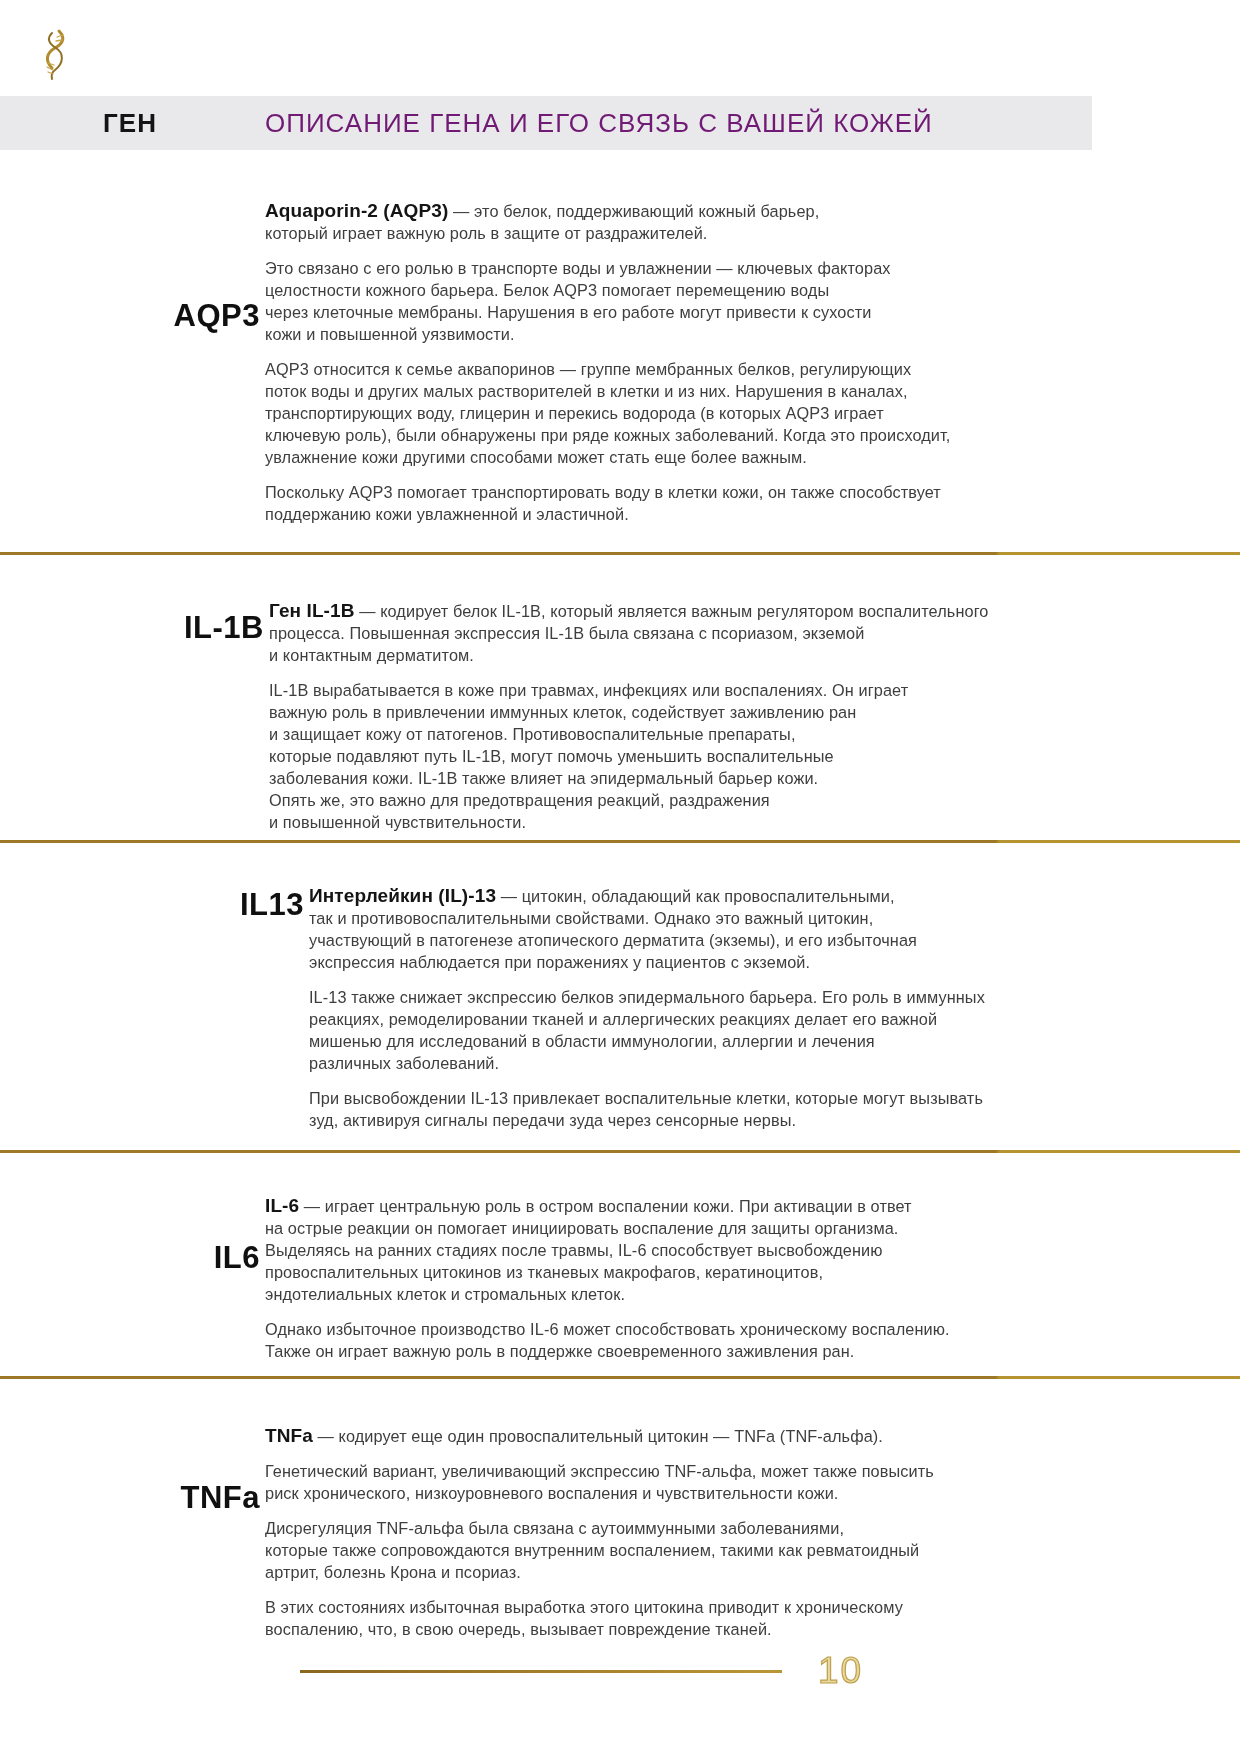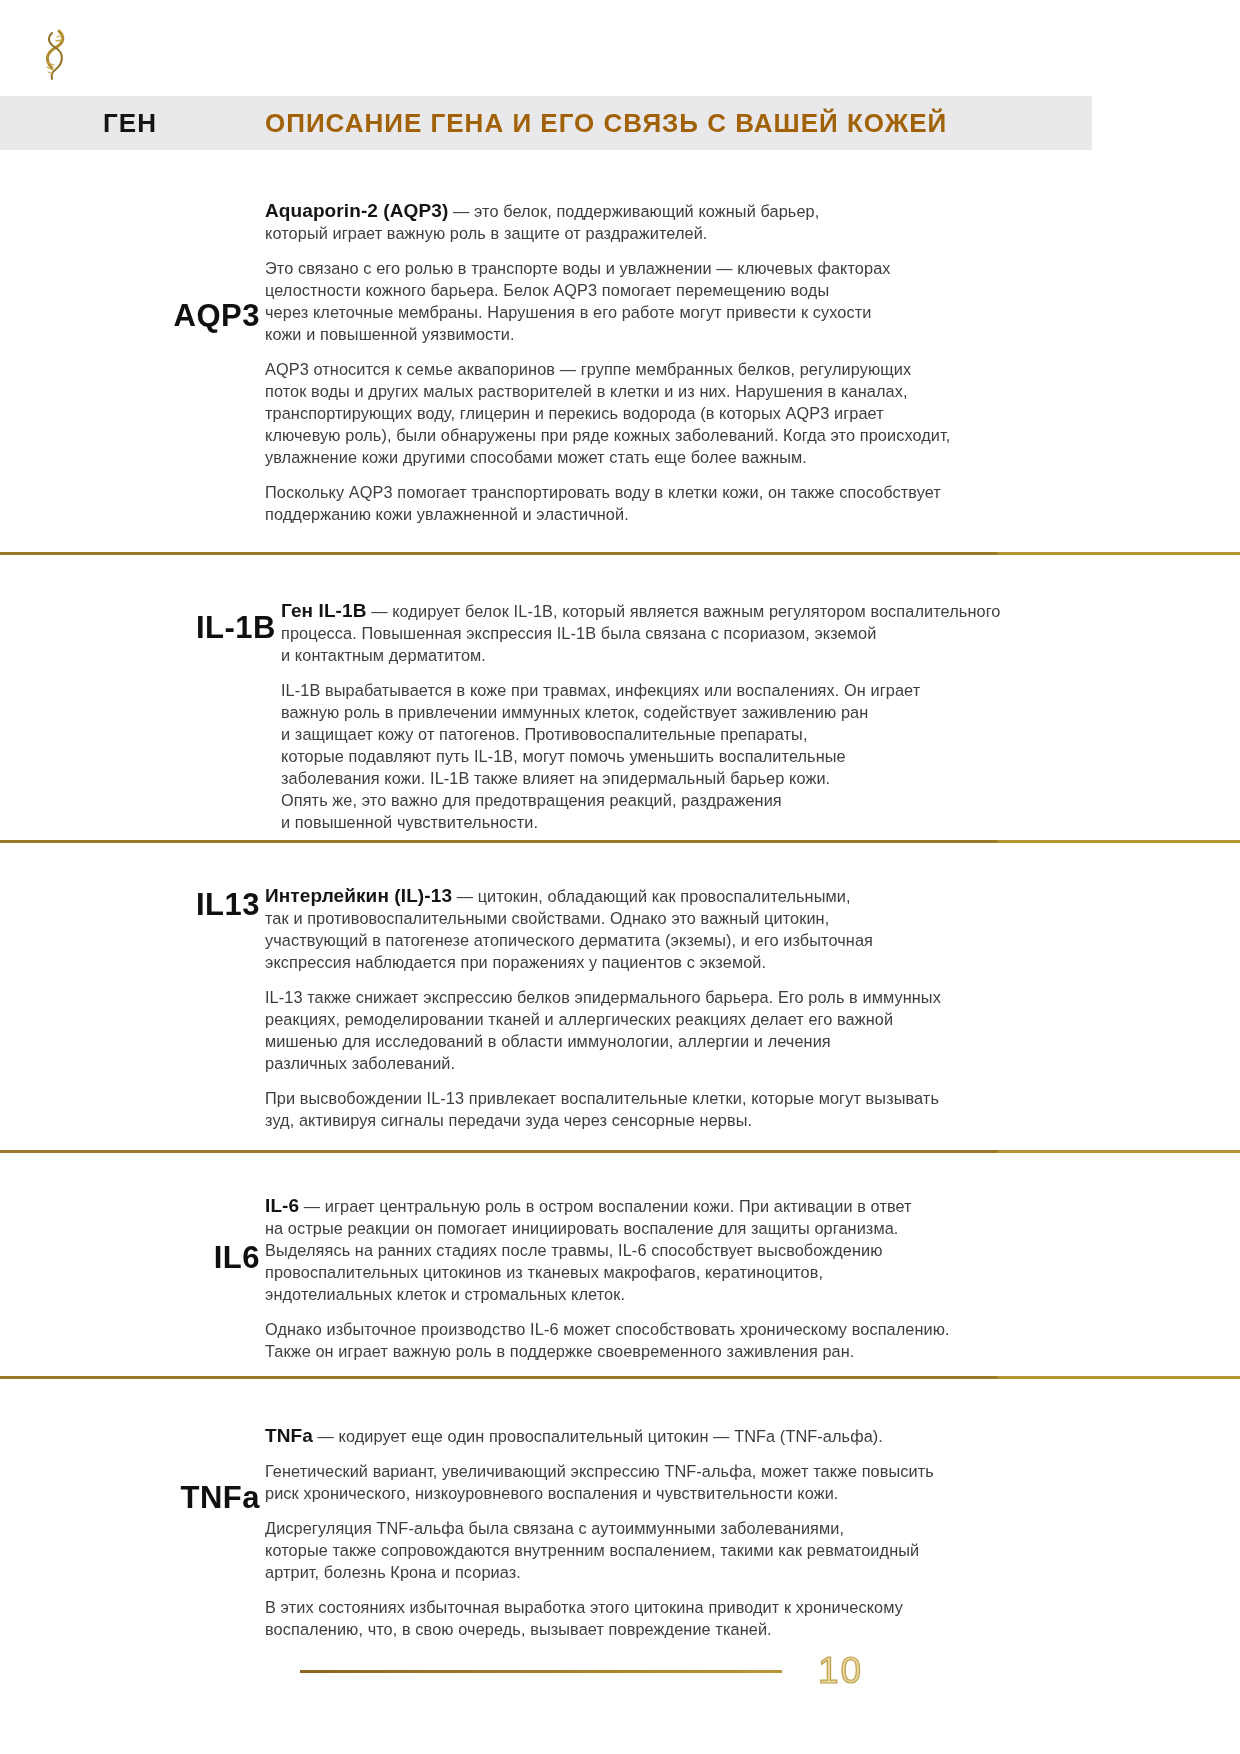--- a/index.html
+++ b/index.html
@@ -17,42 +17,42 @@
     height:54px; width:1092px;
     background:#e9e9eb;
     display:flex; align-items:center;
   }
   .header-gene {
     width:260px; flex:none; text-align:center;
     font-size:26px; font-weight:bold; color:#141414; letter-spacing:1px;
   }
   .header-desc {
     padding-left:5px;
-    font-size:26px; font-weight:bold; color:#a16207; letter-spacing:1px;
+    font-size:26px; font-weight:normal; color:#701a75; letter-spacing:1px;
   }
   .section { display:flex; width:1240px; }
   .gene-col { width:260px; flex:none; text-align:center; }
   .gene-label { font-size:31px; font-weight:bold; color:#101010; letter-spacing:0.5px;text-align:right; }
   .desc-col { flex:1; padding-left:5px; max-width:800px; }
   .para { margin-bottom:13px; font-size:16.3px; line-height:22px; color:#3e3e3e; letter-spacing:0.1px; max-width:770px; }
   .para:last-child { margin-bottom:0; }
   .ptext { white-space:pre-line; }
   .lead { font-size:19px; font-weight:bold; color:#141414; white-space:normal; }
   .divider {
     height:3px; width:1240px;
     background:linear-gradient(90deg,#9c7827 0%,#9c7827 80.3%,#b59330 80.6%,#b59330 100%);
   }
   .s-aqp3 { padding:50px 0 27px; }
-  .s-il1b { padding:45px 16px 7px;  }
+  .s-il1b { padding:45px 4px 7px;  }
   .s-il13 { padding:42px 0 19px; }
   .s-il6  { padding:42px 0 14px; }
   .s-tnfa { padding:46px 0 0;    }
   .s-aqp3 .gene-col { padding-top:98px; }
   .s-il1b .gene-col { padding-top:10px; }
-  .s-il13 .gene-col { padding-top:2px;  }
+  .s-il13 .gene-col { padding-top:2px;margin-left:44px;  }
   .s-il6  .gene-col { padding-top:45px; }
   .s-tnfa .gene-col { padding-top:55px; }
   .footer-line {
     position:absolute; top:1670px; left:300px; width:482px; height:3px;
     background:linear-gradient(90deg,#8a671f 0%,#b99635 100%);
   }
   .page-num {
     position:absolute; top:1650px; left:818px;
     font-size:37px; font-weight:300;
     color:#e8d79f;

